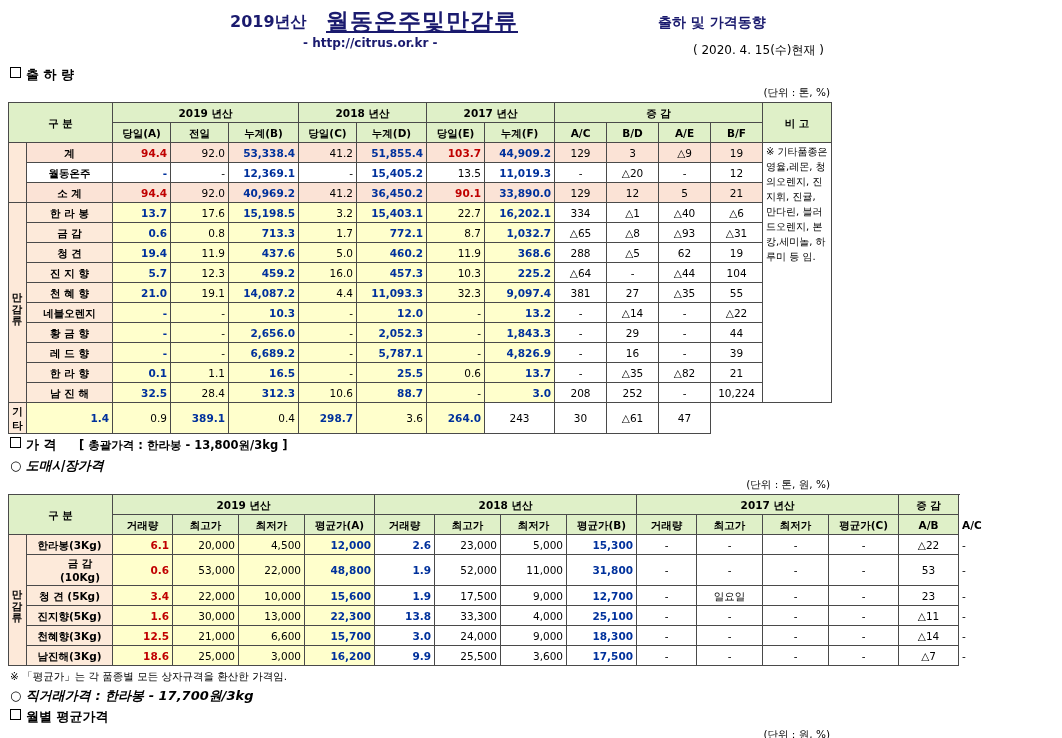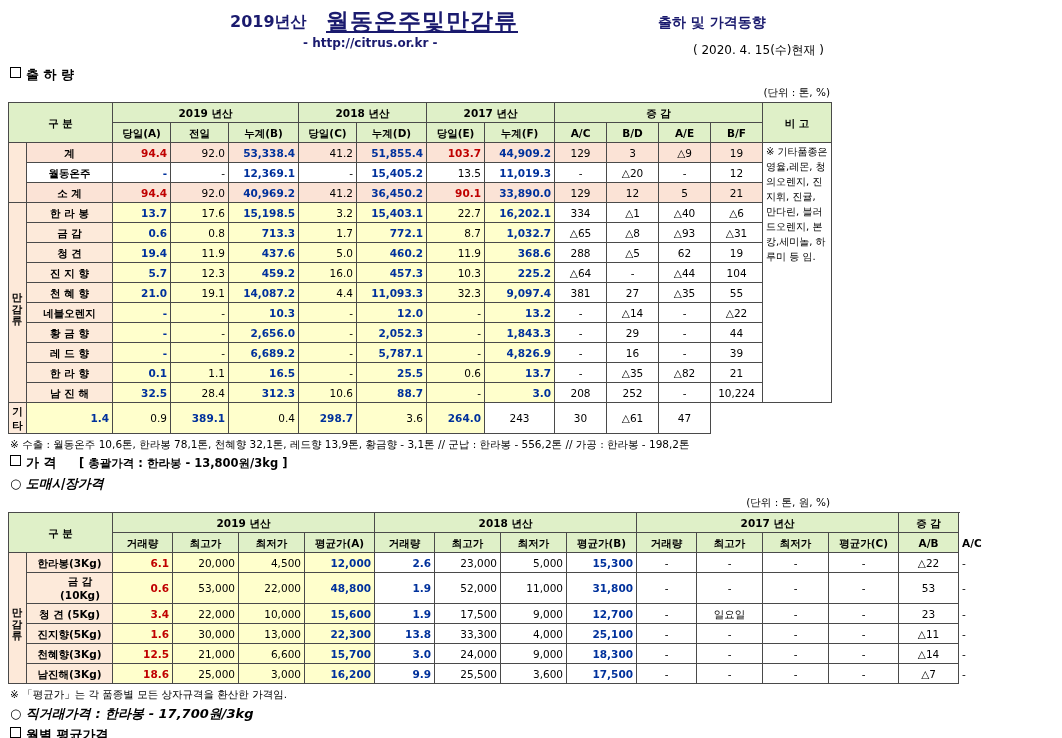--- a/index.html
+++ b/index.html
@@ -293,21 +293,20 @@
           <td class="r yel">3.6</td>
           <td class="r yel blue">264.0</td>
           <td class="c wh" style="font-weight: normal;">243</td>
           <td class="c wh" style="font-weight: normal;">30</td>
           <td class="c wh" style="font-weight: normal;">△61</td>
           <td class="c wh" style="font-weight: normal;">47</td>
         </tr>
       </tbody>
   </table>
 
-  <div class="note">※ 수출 : 월동온주 10,6톤, 한라봉 78,1톤, 천혜향 32,1톤, 레드향 13,9톤, 황금향 - 3,1톤   //  군납 : 한라봉 - 556,2톤  //  가공 : 한라봉 - 198,2톤</div>
 
   <div class="sect">
     <span class="box"></span><span>가      격</span>
     <span style="font-size:11.5px;margin-left:18px">[ 총괄가격 : 한라봉 - 13,800원/3kg ]</span>
   </div>
   <div class="sect2">○ 도매시장가격</div>
   <div class="unit">(단위 : 톤, 원, %)</div>
 
   <table class="tbl2">
     <colgroup>

